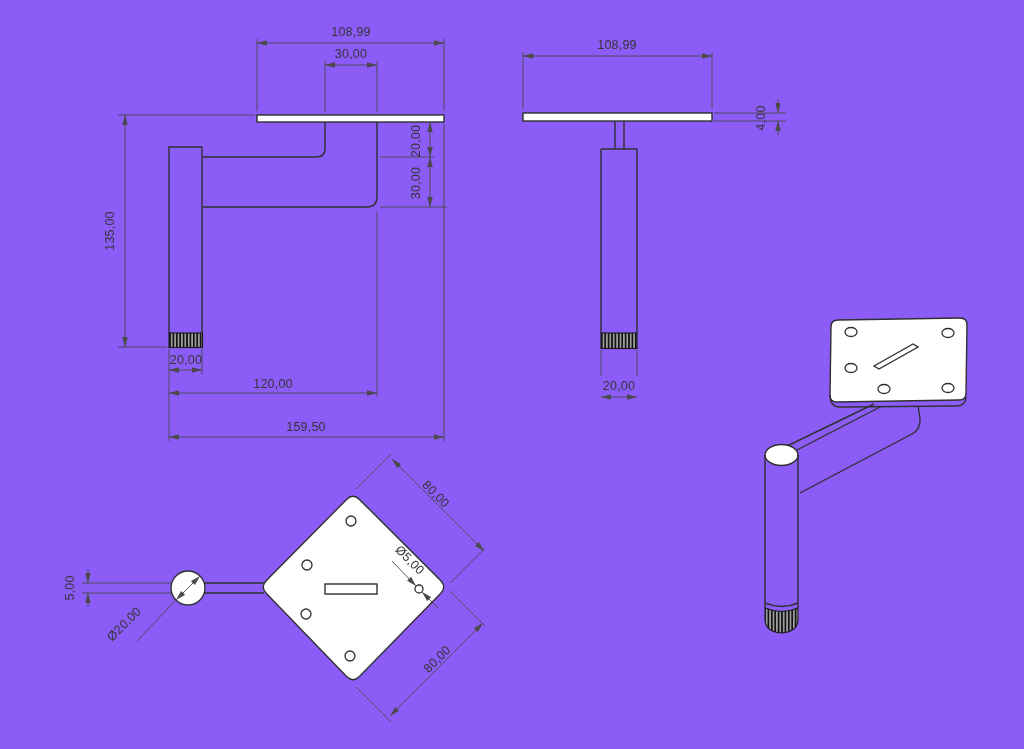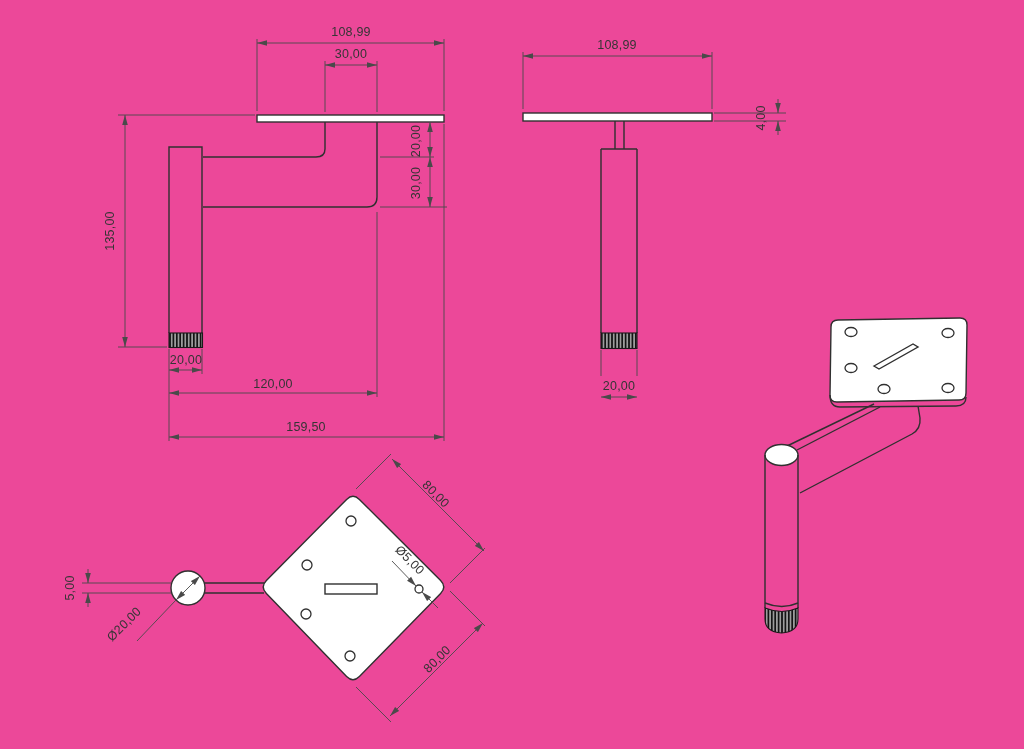--- a/index.html
+++ b/index.html
@@ -1,16 +1,16 @@
 <!DOCTYPE html>
 <html><head>
 <meta charset="utf-8">
 <style>
   html,body{margin:0;padding:0;background:#ffffff;}
-  .canvas{width:1024px;height:749px;background:#ec4899;position:relative;overflow:hidden;}
+  .canvas{width:1024px;height:749px;background:#8b5cf6;position:relative;overflow:hidden;}
   .obj{fill:none;stroke:#303030;stroke-width:1.4;}
   .objf{fill:#ffffff;stroke:#303030;stroke-width:1.4;}
   .hole{fill:#ffffff;stroke:#303030;stroke-width:1.3;}
   .dim{fill:none;stroke:#4a4a4a;stroke-width:0.9;}
   .band{stroke:#1a1a1a;stroke-width:1.1;}
   text.dt{font-family:"Liberation Sans",sans-serif;font-size:12.5px;fill:#353535;letter-spacing:0.2px;}
 </style>
 </head>
 <body>
 

